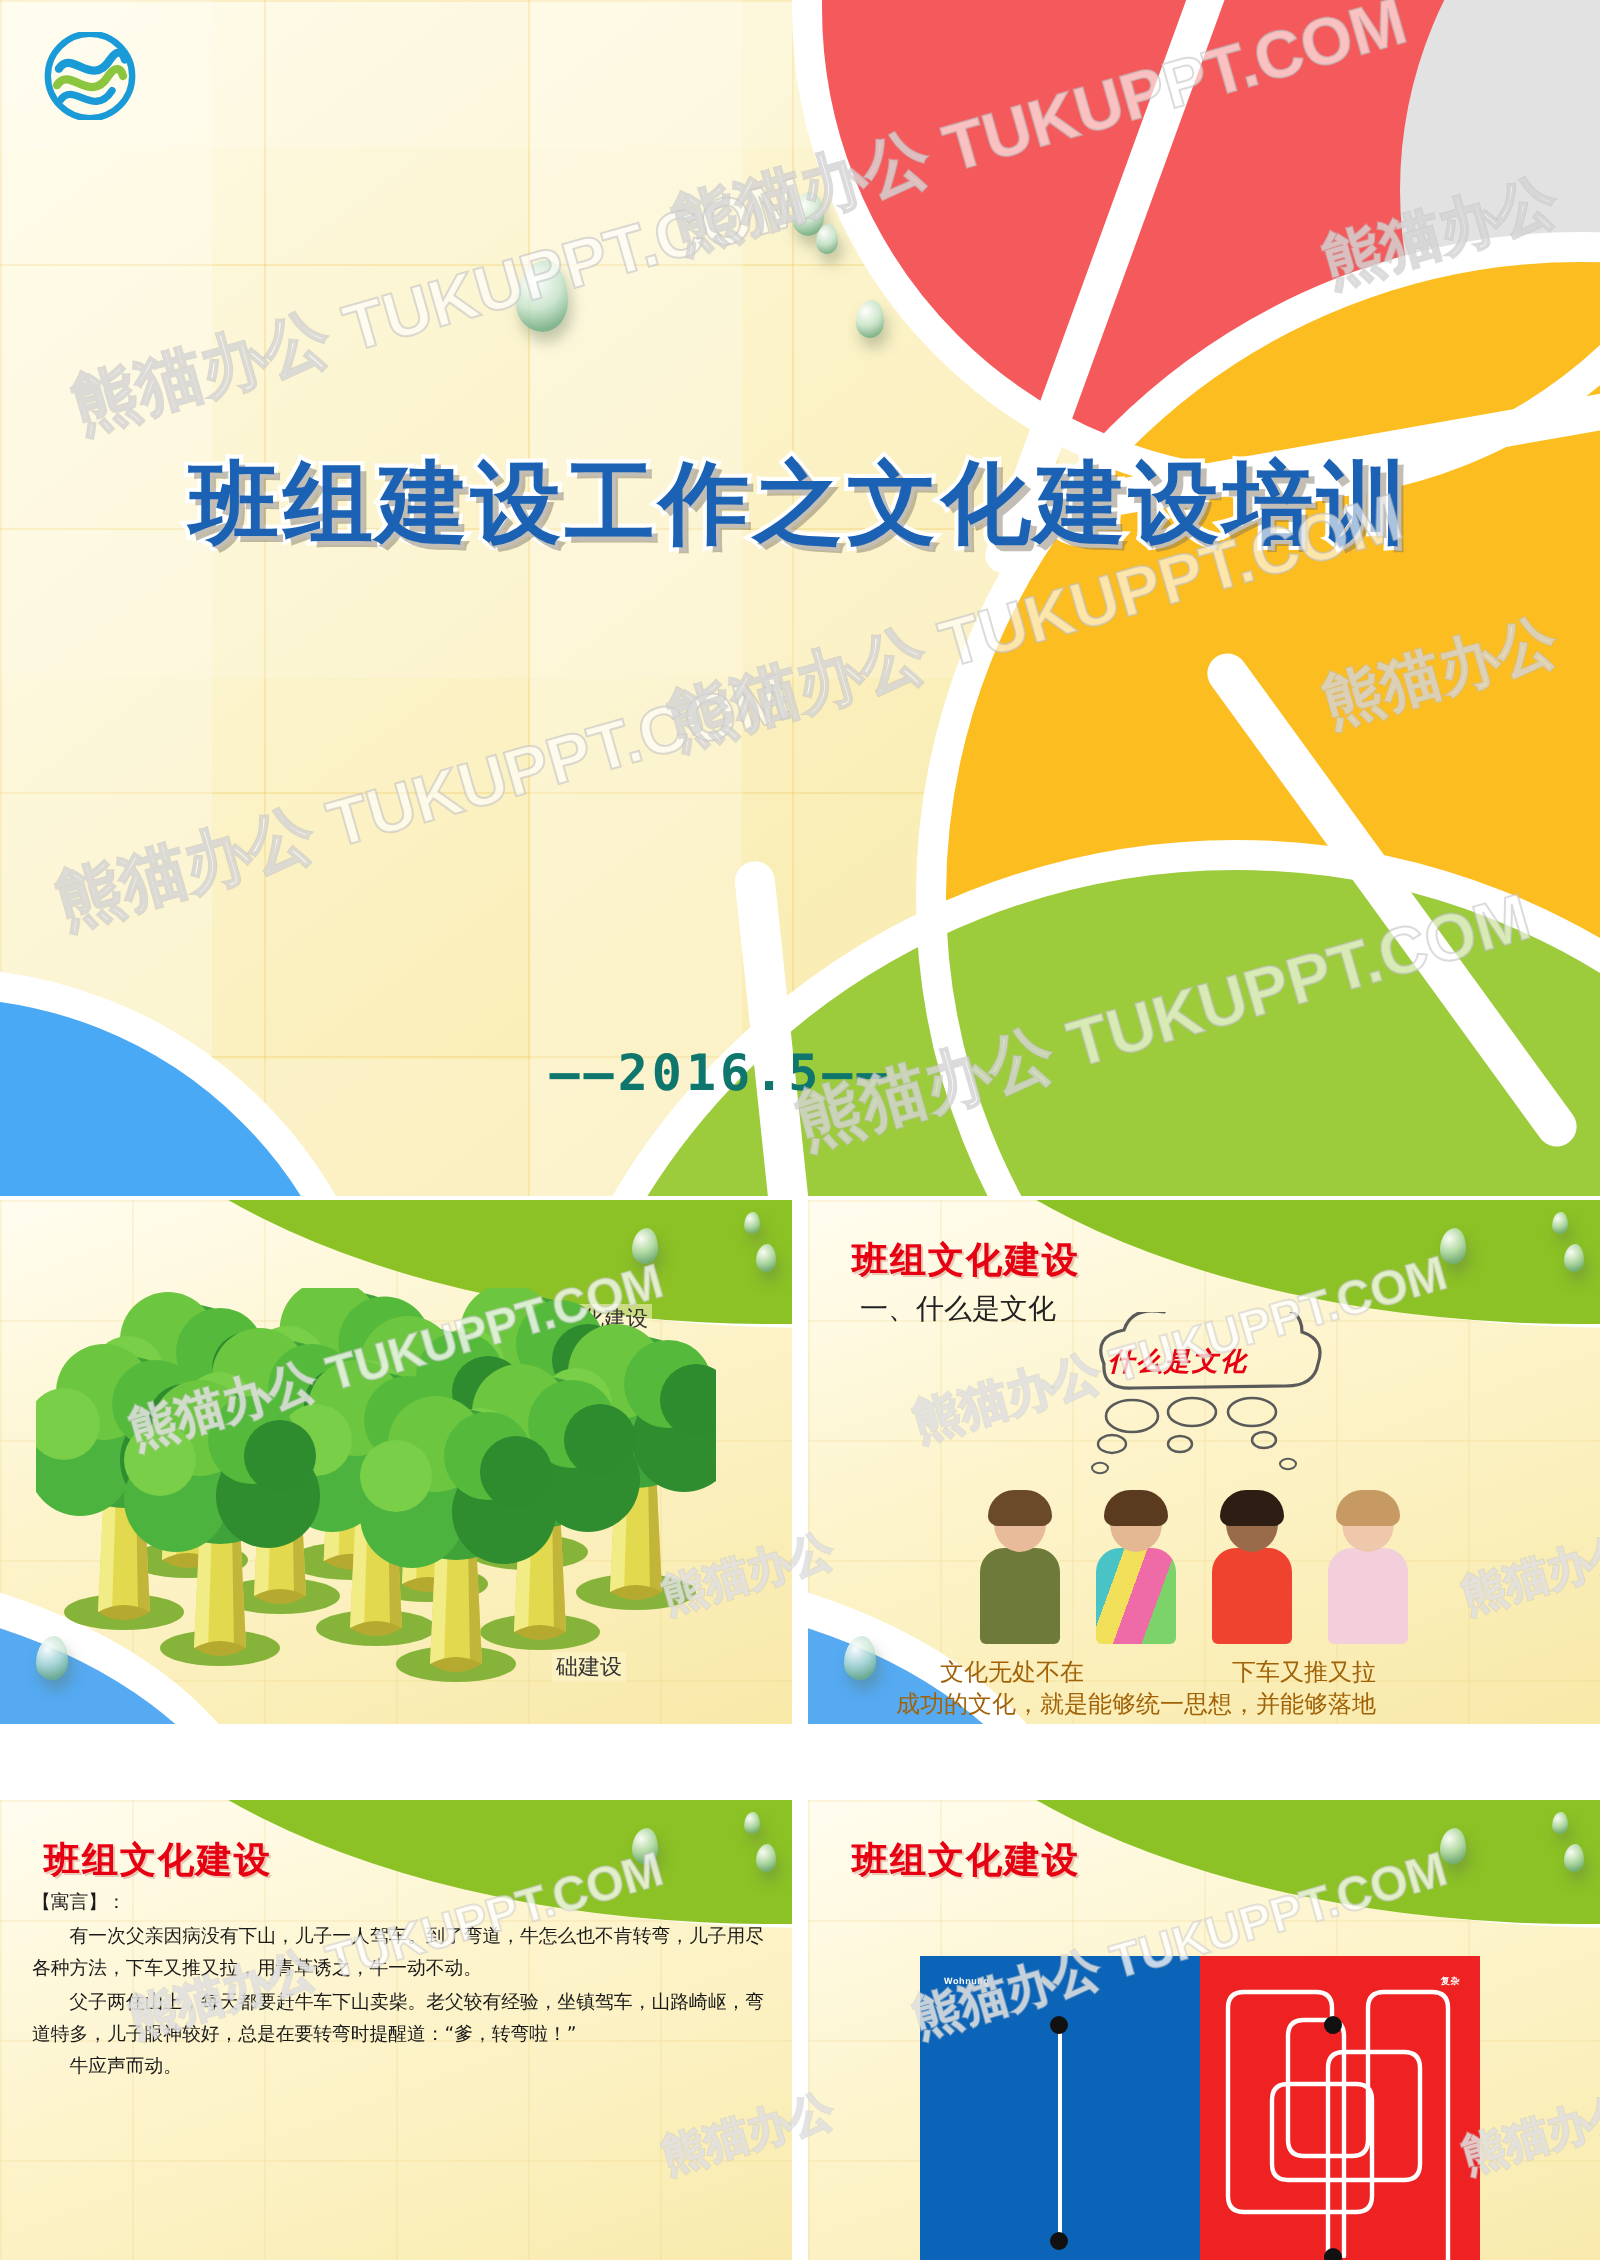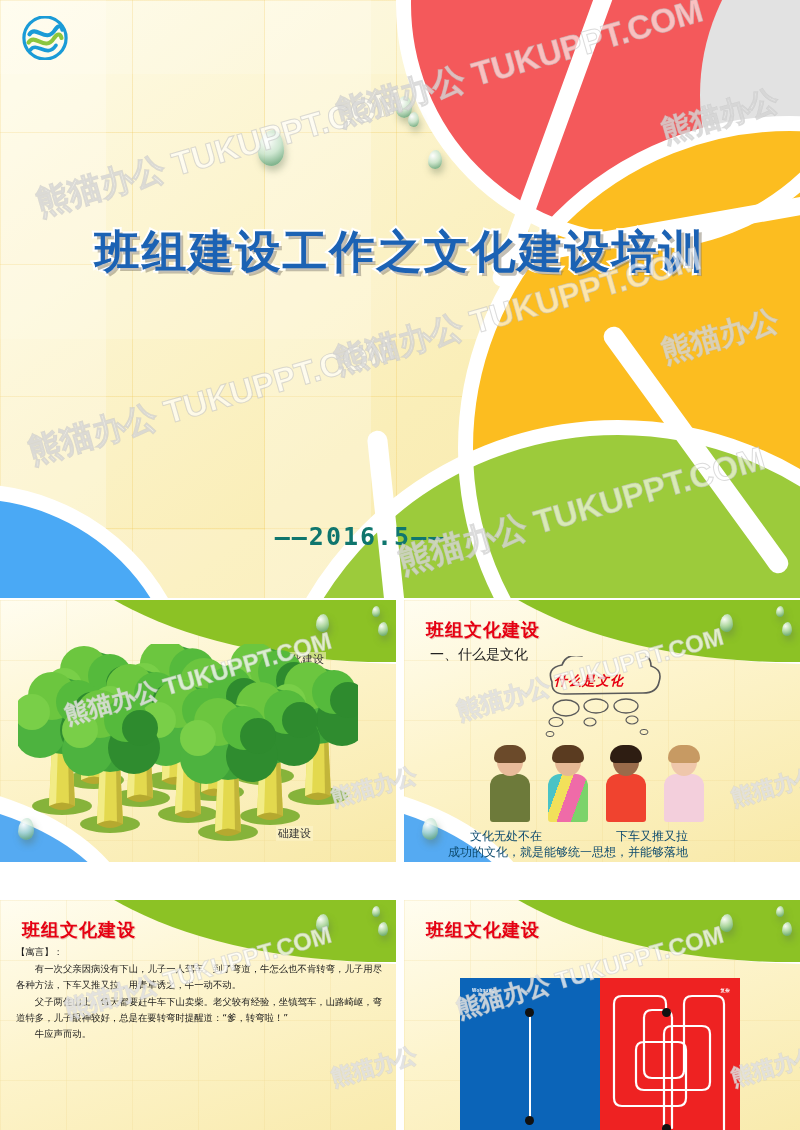--- a/index.html
+++ b/index.html
@@ -113,21 +113,21 @@
             font-family:"DejaVu Sans","Liberation Sans",sans-serif; }
   .bubble{ position:absolute; left:132px; top:64px; width:130px; height:34px; z-index:11; }
   .bubble .bt{ position:absolute; left:18px; top:8px; font-size:13px; font-weight:bold;
                color:#e60012; font-style:italic; letter-spacing:1px; }
   .kids{ position:absolute; left:80px; top:142px; width:230px; height:80px; z-index:10;
          display:flex; gap:6px; align-items:flex-end; }
   .kid{ width:52px; height:76px; position:relative; }
   .kid .head{ position:absolute; left:13px; top:2px; width:26px; height:28px; border-radius:50%; }
   .kid .hair{ position:absolute; left:10px; top:-1px; width:32px; height:18px; border-radius:16px 16px 6px 6px; }
   .kid .body{ position:absolute; left:6px; bottom:0; width:40px; height:48px; border-radius:12px 12px 3px 3px; }
-  .cap{ position:absolute; font-size:12px; color:#0c4a6e; z-index:12; }
+  .cap{ position:absolute; font-size:12px; color:#a16207; z-index:12; }
   .s2 .cap1{ left:66px; top:228px; }
   .s2 .cap2{ left:212px; top:228px; }
   .s2 .cap3{ left:44px; top:244px; font-size:12px; }
 
   
   .fable{ position:absolute; left:16px; top:44px; width:366px; z-index:12;
      font-size:9.4px; line-height:1.72; color:#1a1a1a; text-align:justify;
      font-family:"DejaVu Sans","Liberation Sans",sans-serif; }
   .fable .lbl{ display:block; margin-bottom:1px; }
   .fable p{ text-indent:2em; }

